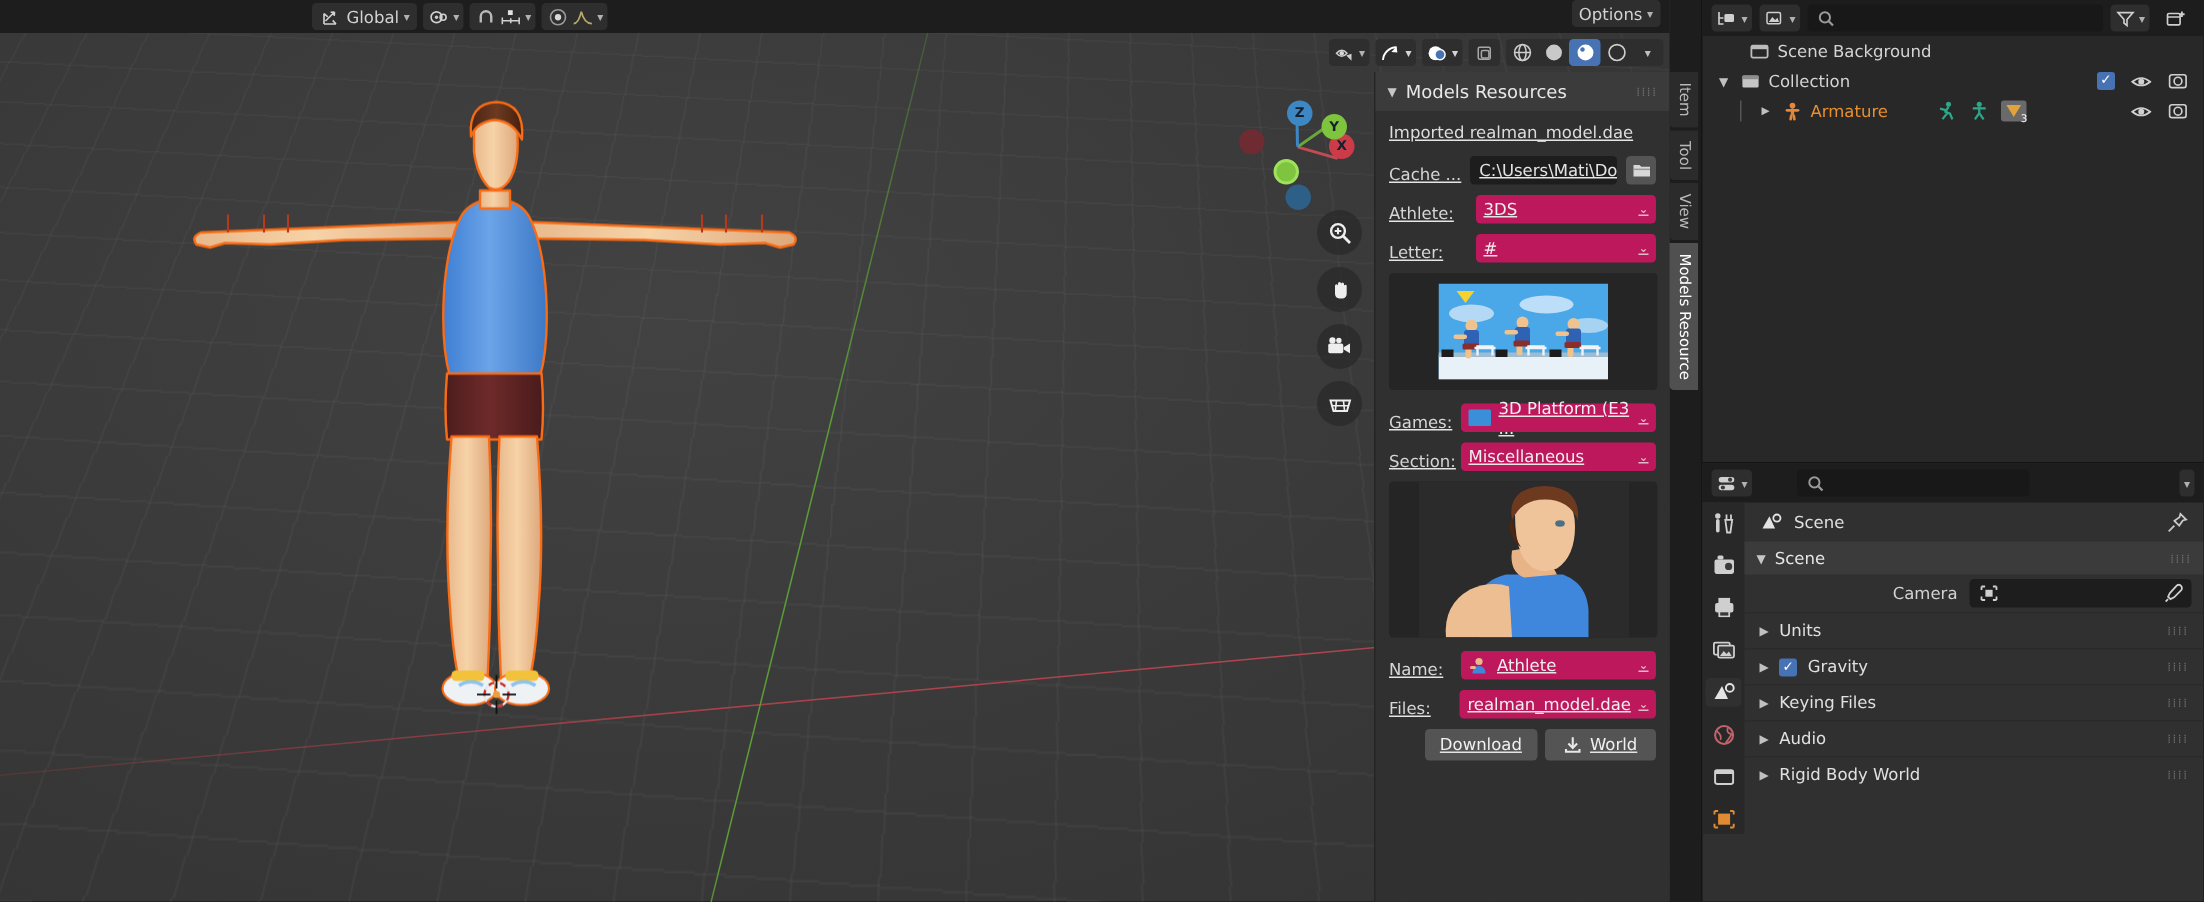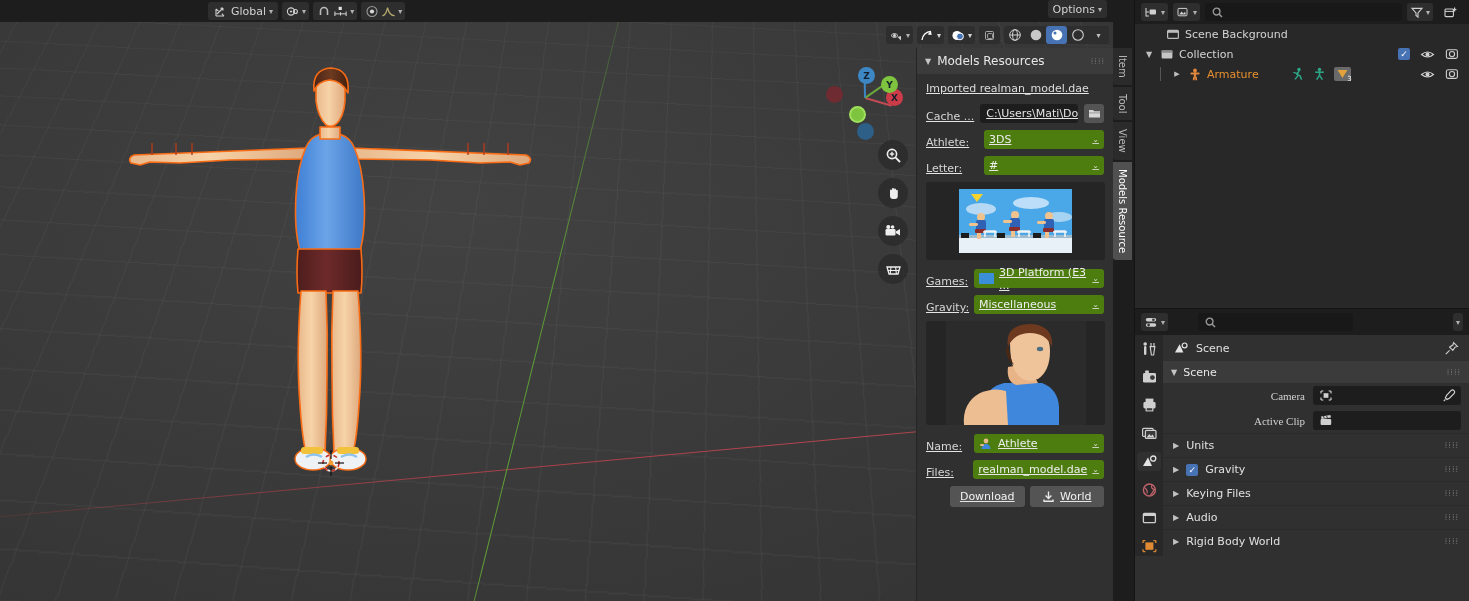--- a/index.html
+++ b/index.html
@@ -96,21 +96,21 @@
   .npanel-body { padding: 8px 9px 0 9px; text-decoration: underline; }
   .np-line { font-size: 11px; color: #dcdcdc; margin-bottom: 9px; }
   .field-row { display: flex; align-items: flex-end; gap: 6px; margin-bottom: 7px; }
   .field-label { font-size: 11px; color: #d6d6d6; white-space: nowrap; }
   .input {
     flex: 1; height: 19px; background: #1d1d1d; border-radius: 3px;
     display: flex; align-items: center; padding: 0 6px; font-size: 11px;
     color: #e3e3e3; overflow: hidden; white-space: nowrap;
   }
   .dropdown {
-    flex: 1; height: 19px; background: #4d7c0f; border-radius: 3px;
+    flex: 1; height: 19px; background: #be185d; border-radius: 3px;
     display: flex; align-items: center; padding: 0 5px; gap: 5px;
     font-size: 11px; color: #efefef;
   }
   .dropdown .chev { margin-left: auto; }
   .folder-btn {
     width: 20px; height: 19px; background: #545454; border-radius: 3px;
     display: flex; align-items: center; justify-content: center;
   }
   .preview-box {
     width: 179px; height: 78px; background: #252525; border-radius: 3px;
@@ -185,21 +185,21 @@
     font-size: 11px; color: #e0e0e0; position: relative;
   }
   .panel-head {
     height: 22px; background: #3b3b3b; display: flex; align-items: center;
     gap: 6px; padding: 0 8px; font-size: 11px; color: #e6e6e6; position: relative;
   }
   .panel-head .grip { position: absolute; right: 8px; }
   .prop-row {
     height: 25px; display: flex; align-items: center; gap: 8px; padding: 0 8px 0 0;
   }
-  .prop-label { width: 142px; text-align: right; font-size: 11px; color: #d2d2d2; font-family: Liberation Serif, serif; }
+  .prop-label { width: 142px; text-align: right; font-size: 11px; color: #d2d2d2; }
   .prop-field {
     flex: 1; height: 19px; background: #1d1d1d; border-radius: 3px;
     display: flex; align-items: center; padding: 0 6px; gap: 6px; position: relative;
   }
   .eyedrop { position: absolute; right: 5px; }
   .closed-panel {
     height: 24px; display: flex; align-items: center; gap: 7px; padding: 0 10px;
     font-size: 11px; color: #e0e0e0; position: relative;
     border-top: 1px solid #2a2a2a;
   }
@@ -546,21 +546,21 @@
       <div class="field-row">
         <span class="field-label" style="width:42px">Games:</span>
         <span class="dropdown">
           <span style="width:15px;height:11px;background:#3a8fd8;border-radius:1px;display:inline-block;flex:none"></span>
           <span>3D Platform (E3 ...</span>
           <span class="chev">⌄</span>
         </span>
       </div>
 
       <div class="field-row">
-        <span class="field-label" style="width:42px">Gravity:</span>
+        <span class="field-label" style="width:42px">Section:</span>
         <span class="dropdown">
           <span>Miscellaneous</span>
           <span class="chev">⌄</span>
         </span>
       </div>
 
       <div class="preview-box big">
         <svg width="140" height="104" viewBox="0 0 140 104">
           <rect width="140" height="104" fill="#2b2b2b"></rect>
           <g>
@@ -875,33 +875,20 @@
             <span class="eyedrop">
               <svg width="14" height="14" viewBox="0 0 14 14">
                   <path d="M9 1.6 A2 2 0 0 1 12 4.6 L7.4 9.2 L5 10.4 L3.4 8.8 L4.6 6.4Z" stroke="#cfcfcf" stroke-width="1.2" fill="none"></path>
                   <line x1="3.4" y1="10.4" x2="1.8" y2="12" stroke="#cfcfcf" stroke-width="1.2"></line>
                 </svg>
             </span>
           </span>
         </div>
 
 
-        <div class="prop-row">
-          <span class="prop-label">Active Clip</span>
-          <span class="prop-field">
-            <span>
-              <svg width="14" height="13" viewBox="0 0 14 13">
-                  <rect x="1.6" y="5" width="10.6" height="6" rx="1" fill="#cfcfcf"></rect>
-                  <path d="M2 2.4 L11.4 1 L12 3.6 L2.6 5Z" fill="#cfcfcf"></path>
-                  <path d="M4.4 1.9 L5.4 4.4 M7.4 1.5 L8.4 4" stroke="#3a3a3a" stroke-width="1"></path>
-                </svg>
-            </span>
-            <span></span>
-          </span>
-        </div>
 
         <div class="closed-panel">
           <span style="font-size:8px; color:#c0c0c0;">▶</span>
           <span>Units</span>
           <span class="grip">⁞⁞⁞⁞</span>
         </div>
         <div class="closed-panel">
           <span style="font-size:8px; color:#c0c0c0;">▶</span>
           <span class="chk">✓</span>
           <span>Gravity</span>

